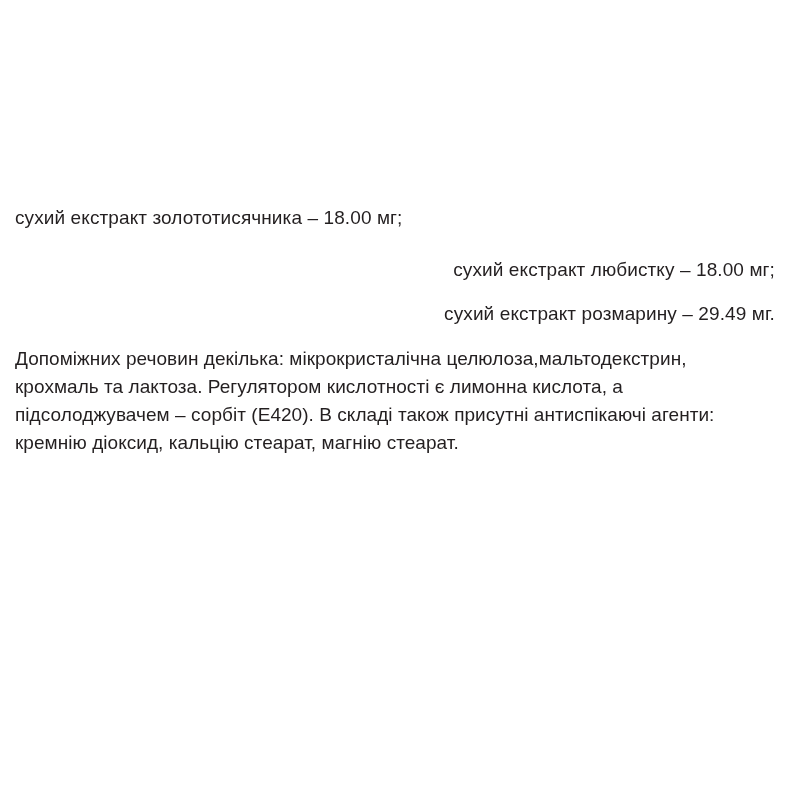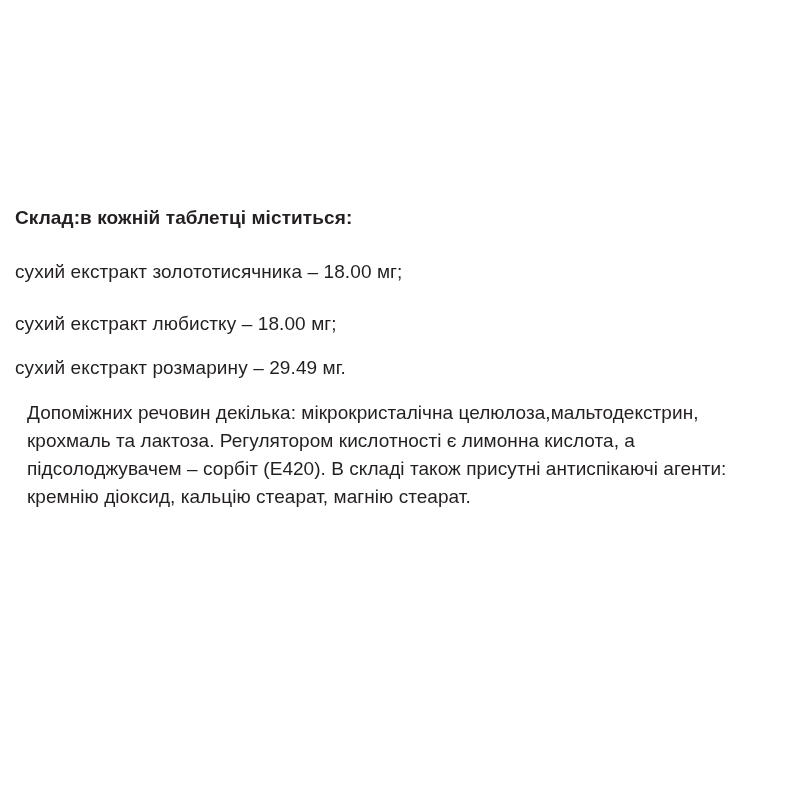--- a/index.html
+++ b/index.html
@@ -35,36 +35,36 @@
     letter-spacing: 0.1px;
   }
   .line {
     font-size: 19px;
     line-height: 26px;
     margin: 0 0 26px 0;
     letter-spacing: 0.1px;
   }
   .line.tight {
     margin-bottom: 18px;
+    text-align: right;
   }
   .paragraph {
     font-size: 19px;
     line-height: 28px;
-    margin: 12px;
+    margin: 0;
     letter-spacing: 0.05px;
     max-width: 768px;
   }
 </style>
 </head>
 <body>
 
 <div class="page">
   <div class="content">
 
-    <p class="heading">Склад:в кожній таблетці міститься:</p>
 
     <p class="line">сухий екстракт золототисячника – 18.00 мг;</p>
 
     <p class="line tight">сухий екстракт любистку – 18.00 мг;</p>
 
     <p class="line tight">сухий екстракт розмарину – 29.49 мг.</p>
 
     <p class="paragraph">Допоміжних речовин декілька: мікрокристалічна целюлоза,мальтодекстрин, крохмаль та лактоза. Регулятором кислотності є лимонна кислота, а підсолоджувачем – сорбіт (Е420). В складі також присутні антиспікаючі агенти: кремнію діоксид, кальцію стеарат, магнію стеарат.</p>
 
   </div>

